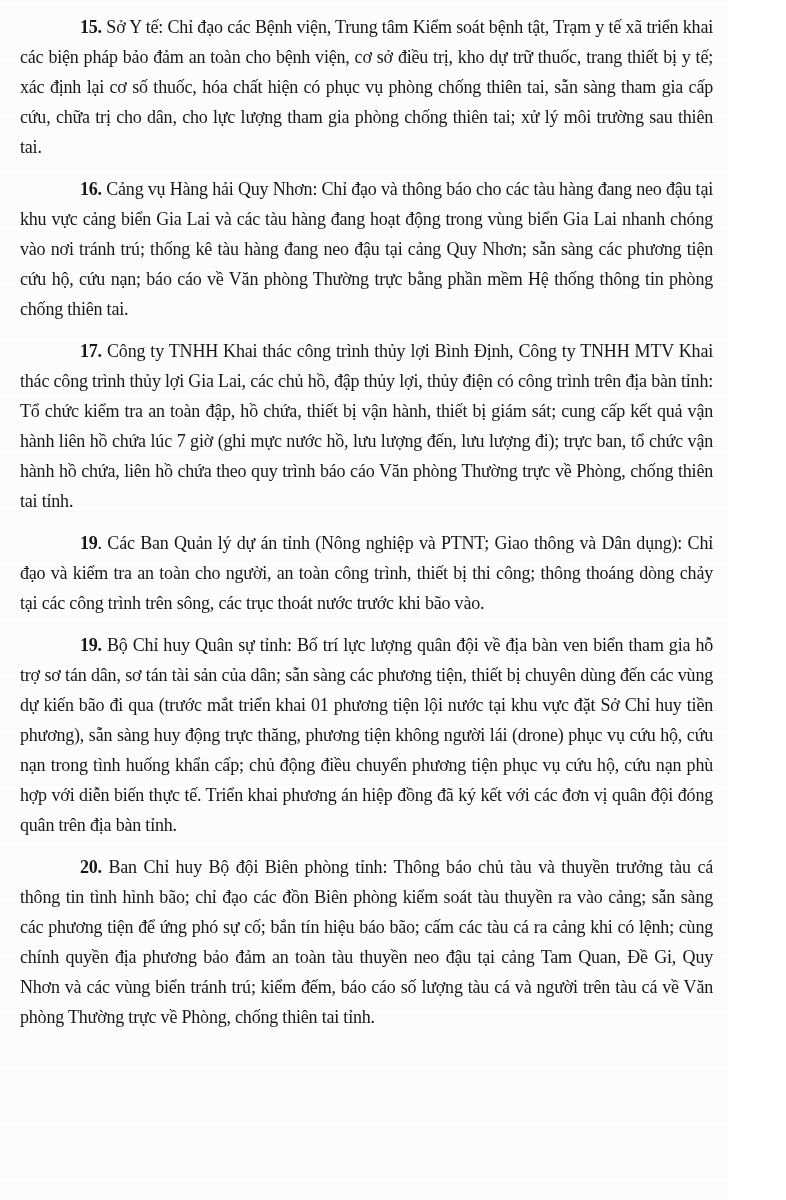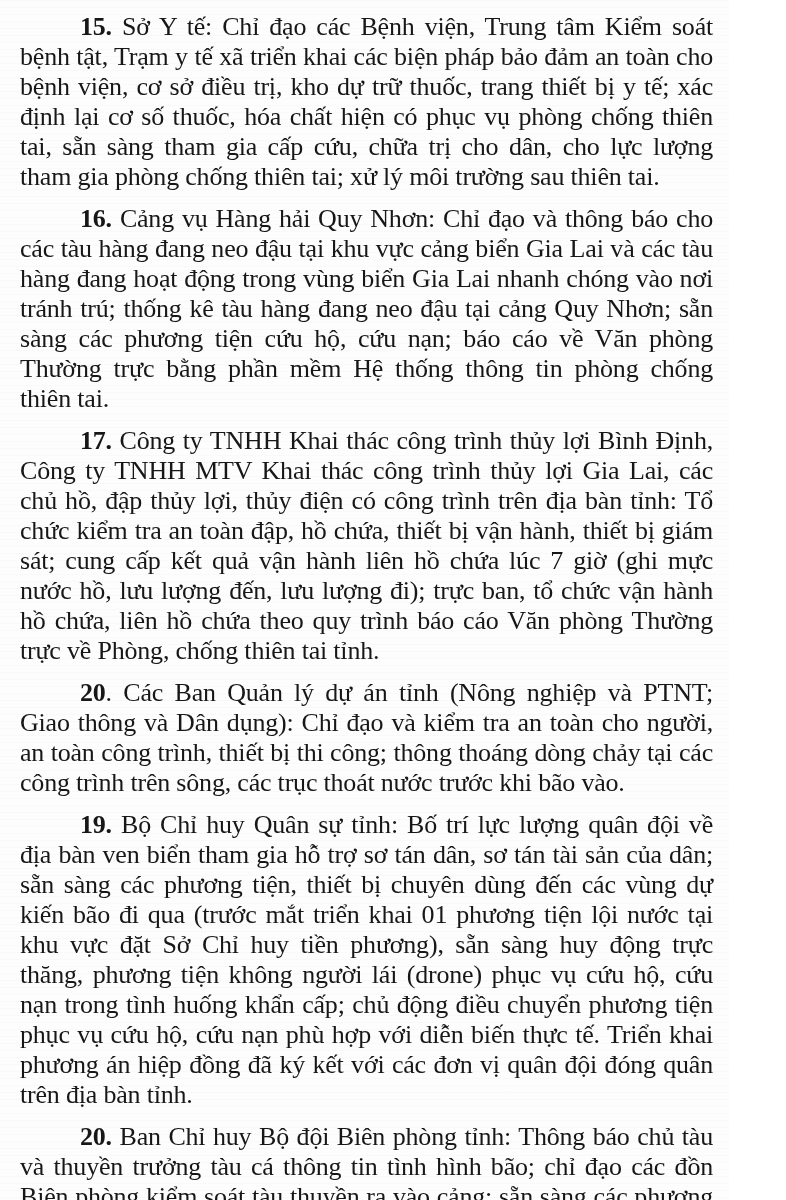--- a/index.html
+++ b/index.html
@@ -16,21 +16,21 @@
     background-color: #fdfdfd;
     background-image: repeating-linear-gradient(
       180deg,
       rgba(0,0,0,0.015) 0px,
       rgba(0,0,0,0.015) 1px,
       transparent 1px,
       transparent 7px
     );
     overflow: hidden;
     font-family: "Liberation Serif", "DejaVu Serif", serif;
-    font-size: 26px;
+    font-size: 18px;
     line-height: 30px;
     letter-spacing: -0.2px;
     color: #171717;
   }
   .para {
     margin: 0 0 12px 0;
     text-align: justify;
     text-indent: 60px;
   }
   .pnum {
@@ -41,19 +41,19 @@
 <body>
 
 <div class="page">
 
   <p class="para"><b class="pnum">15.</b><span class="ptext"> Sở Y tế: Chỉ đạo các Bệnh viện, Trung tâm Kiểm soát bệnh tật, Trạm y tế xã triển khai các biện pháp bảo đảm an toàn cho bệnh viện, cơ sở điều trị, kho dự trữ thuốc, trang thiết bị y tế; xác định lại cơ số thuốc, hóa chất hiện có phục vụ phòng chống thiên tai, sẵn sàng tham gia cấp cứu, chữa trị cho dân, cho lực lượng tham gia phòng chống thiên tai; xử lý môi trường sau thiên tai.</span></p>
 
   <p class="para"><b class="pnum">16.</b><span class="ptext"> Cảng vụ Hàng hải Quy Nhơn: Chỉ đạo và thông báo cho các tàu hàng đang neo đậu tại khu vực cảng biển Gia Lai và các tàu hàng đang hoạt động trong vùng biển Gia Lai nhanh chóng vào nơi tránh trú; thống kê tàu hàng đang neo đậu tại cảng Quy Nhơn; sẵn sàng các phương tiện cứu hộ, cứu nạn; báo cáo về Văn phòng Thường trực bằng phần mềm Hệ thống thông tin phòng chống thiên tai.</span></p>
 
   <p class="para"><b class="pnum">17.</b><span class="ptext"> Công ty TNHH Khai thác công trình thủy lợi Bình Định, Công ty TNHH MTV Khai thác công trình thủy lợi Gia Lai, các chủ hồ, đập thủy lợi, thủy điện có công trình trên địa bàn tỉnh: Tổ chức kiểm tra an toàn đập, hồ chứa, thiết bị vận hành, thiết bị giám sát; cung cấp kết quả vận hành liên hồ chứa lúc 7 giờ (ghi mực nước hồ, lưu lượng đến, lưu lượng đi); trực ban, tổ chức vận hành hồ chứa, liên hồ chứa theo quy trình báo cáo Văn phòng Thường trực về Phòng, chống thiên tai tỉnh.</span></p>
 
-  <p class="para"><b class="pnum">20</b><span class="ptext">. Các Ban Quản lý dự án tỉnh (Nông nghiệp và PTNT; Giao thông và Dân dụng): Chỉ đạo và kiểm tra an toàn cho người, an toàn công trình, thiết bị thi công; thông thoáng dòng chảy tại các công trình trên sông, các trục thoát nước trước khi bão vào.</span></p>
+  <p class="para"><b class="pnum">19</b><span class="ptext">. Các Ban Quản lý dự án tỉnh (Nông nghiệp và PTNT; Giao thông và Dân dụng): Chỉ đạo và kiểm tra an toàn cho người, an toàn công trình, thiết bị thi công; thông thoáng dòng chảy tại các công trình trên sông, các trục thoát nước trước khi bão vào.</span></p>
 
   <p class="para"><b class="pnum">19.</b><span class="ptext"> Bộ Chỉ huy Quân sự tỉnh: Bố trí lực lượng quân đội về địa bàn ven biển tham gia hỗ trợ sơ tán dân, sơ tán tài sản của dân; sẵn sàng các phương tiện, thiết bị chuyên dùng đến các vùng dự kiến bão đi qua (trước mắt triển khai 01 phương tiện lội nước tại khu vực đặt Sở Chỉ huy tiền phương), sẵn sàng huy động trực thăng, phương tiện không người lái (drone) phục vụ cứu hộ, cứu nạn trong tình huống khẩn cấp; chủ động điều chuyển phương tiện phục vụ cứu hộ, cứu nạn phù hợp với diễn biến thực tế. Triển khai phương án hiệp đồng đã ký kết với các đơn vị quân đội đóng quân trên địa bàn tỉnh.</span></p>
 
   <p class="para"><b class="pnum">20.</b><span class="ptext"> Ban Chỉ huy Bộ đội Biên phòng tỉnh: Thông báo chủ tàu và thuyền trưởng tàu cá thông tin tình hình bão; chỉ đạo các đồn Biên phòng kiểm soát tàu thuyền ra vào cảng; sẵn sàng các phương tiện để ứng phó sự cố; bắn tín hiệu báo bão; cấm các tàu cá ra cảng khi có lệnh; cùng chính quyền địa phương bảo đảm an toàn tàu thuyền neo đậu tại cảng Tam Quan, Đề Gi, Quy Nhơn và các vùng biển tránh trú; kiểm đếm, báo cáo số lượng tàu cá và người trên tàu cá về Văn phòng Thường trực về Phòng, chống thiên tai tỉnh.</span></p>
 
 </div>
 
 </body></html>

